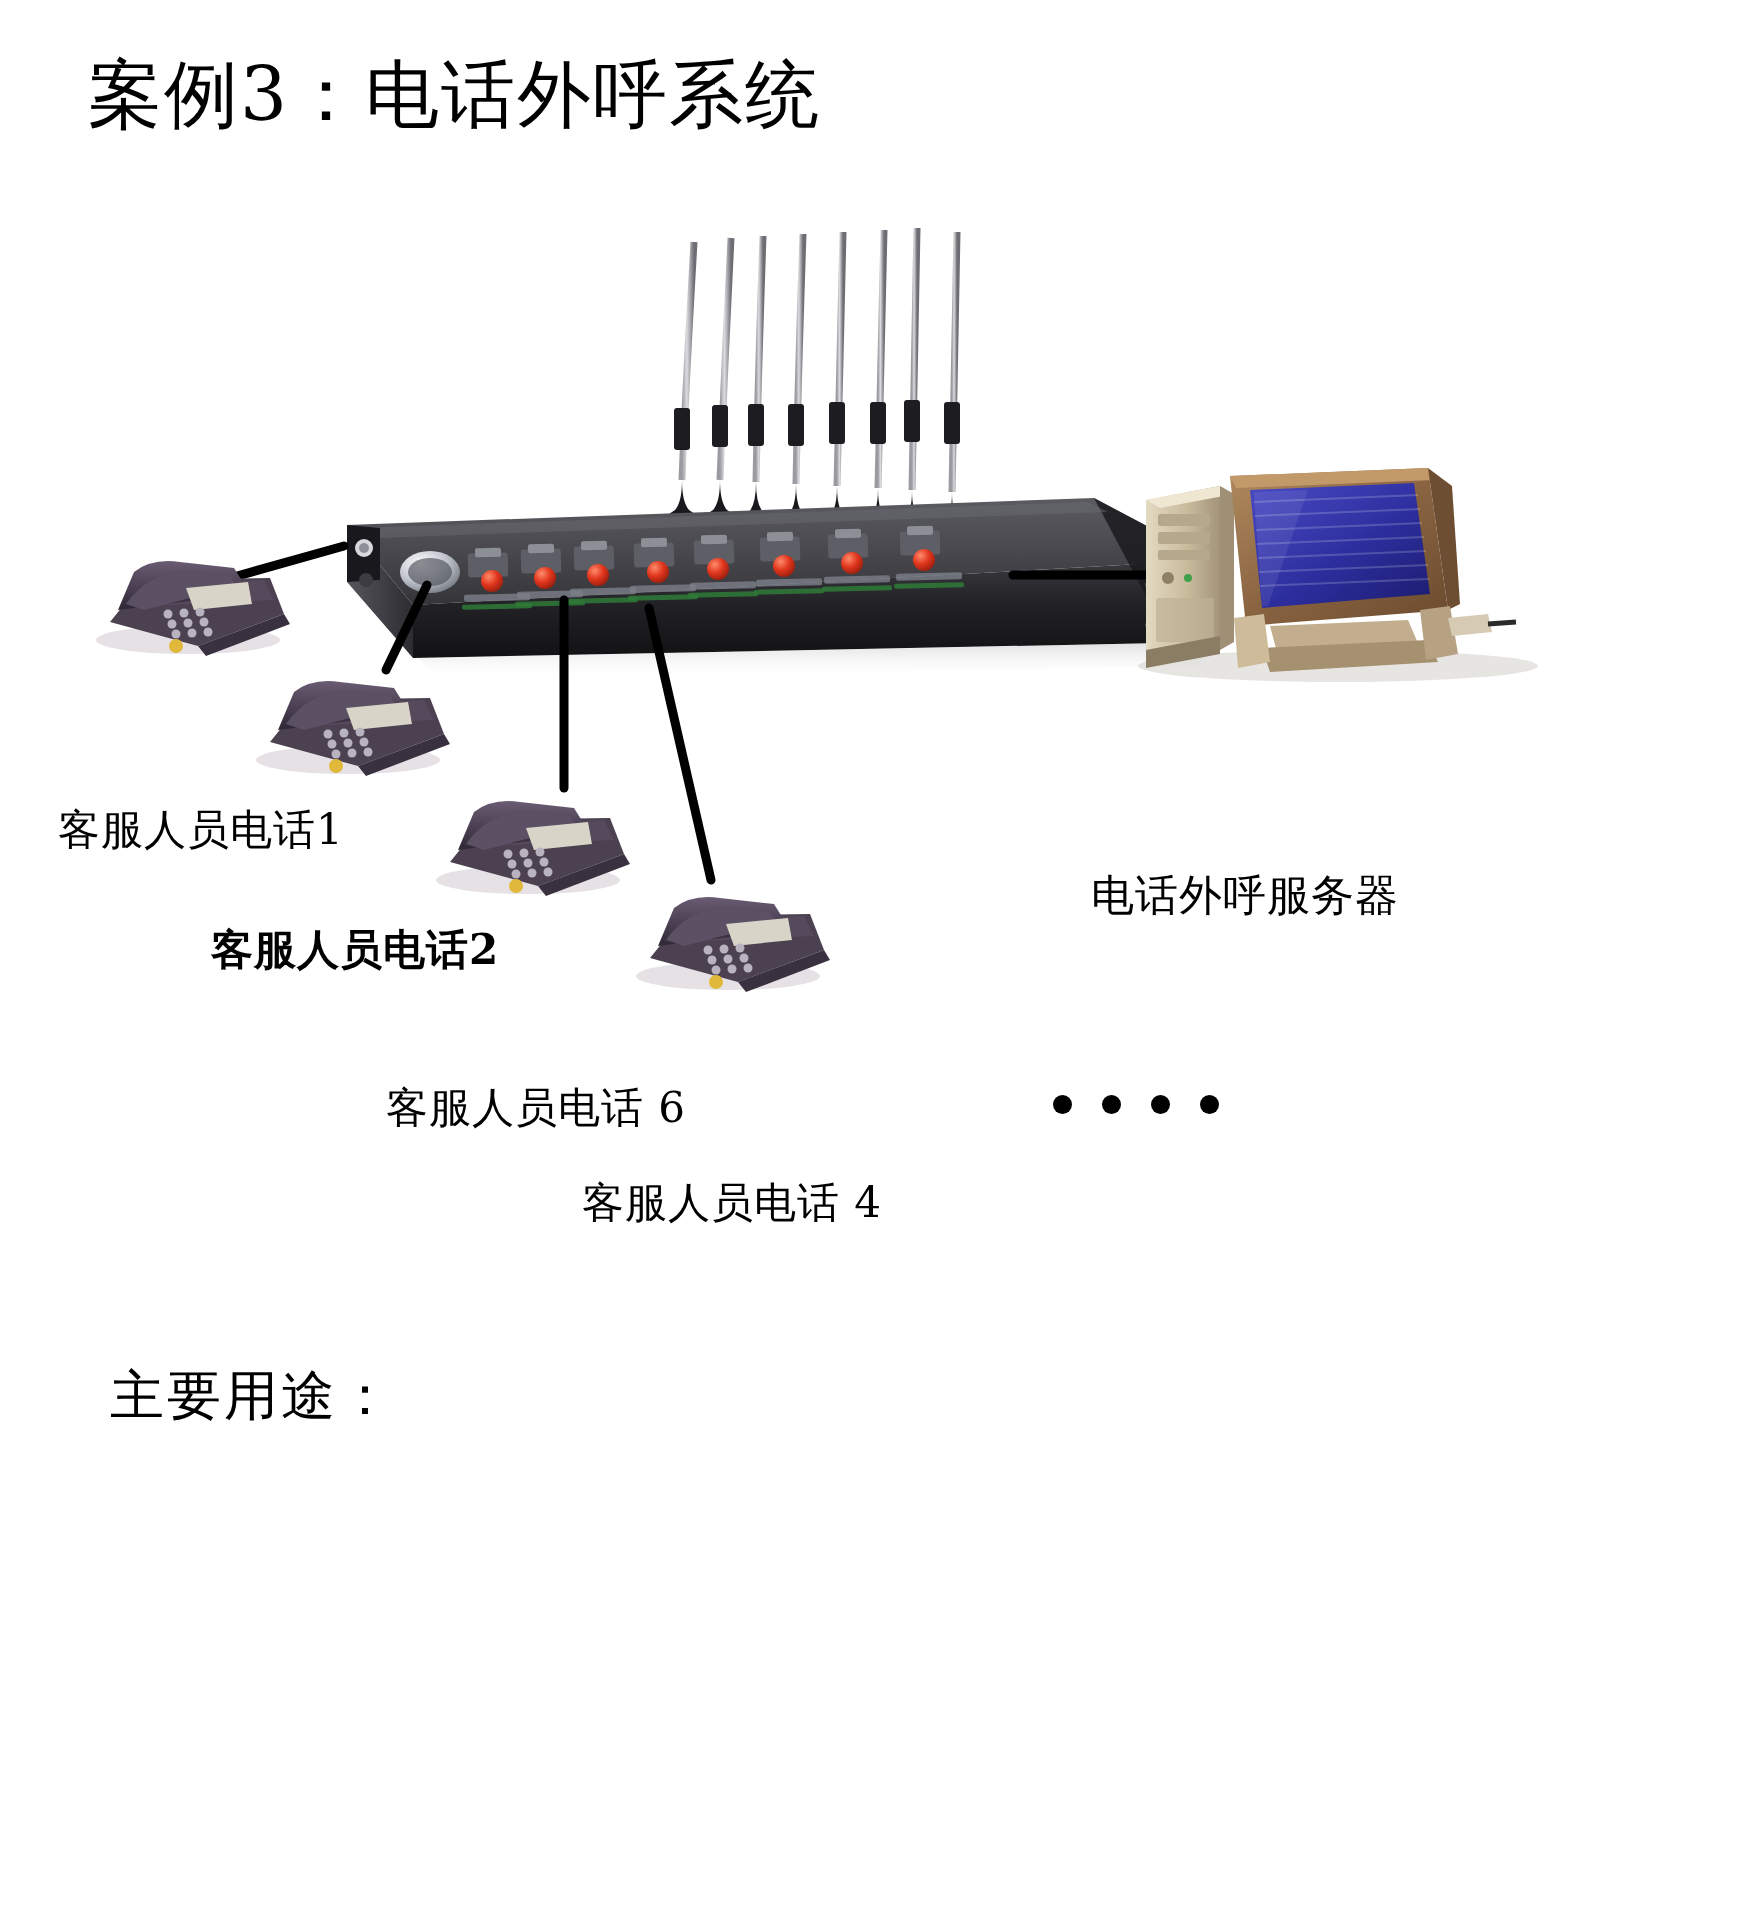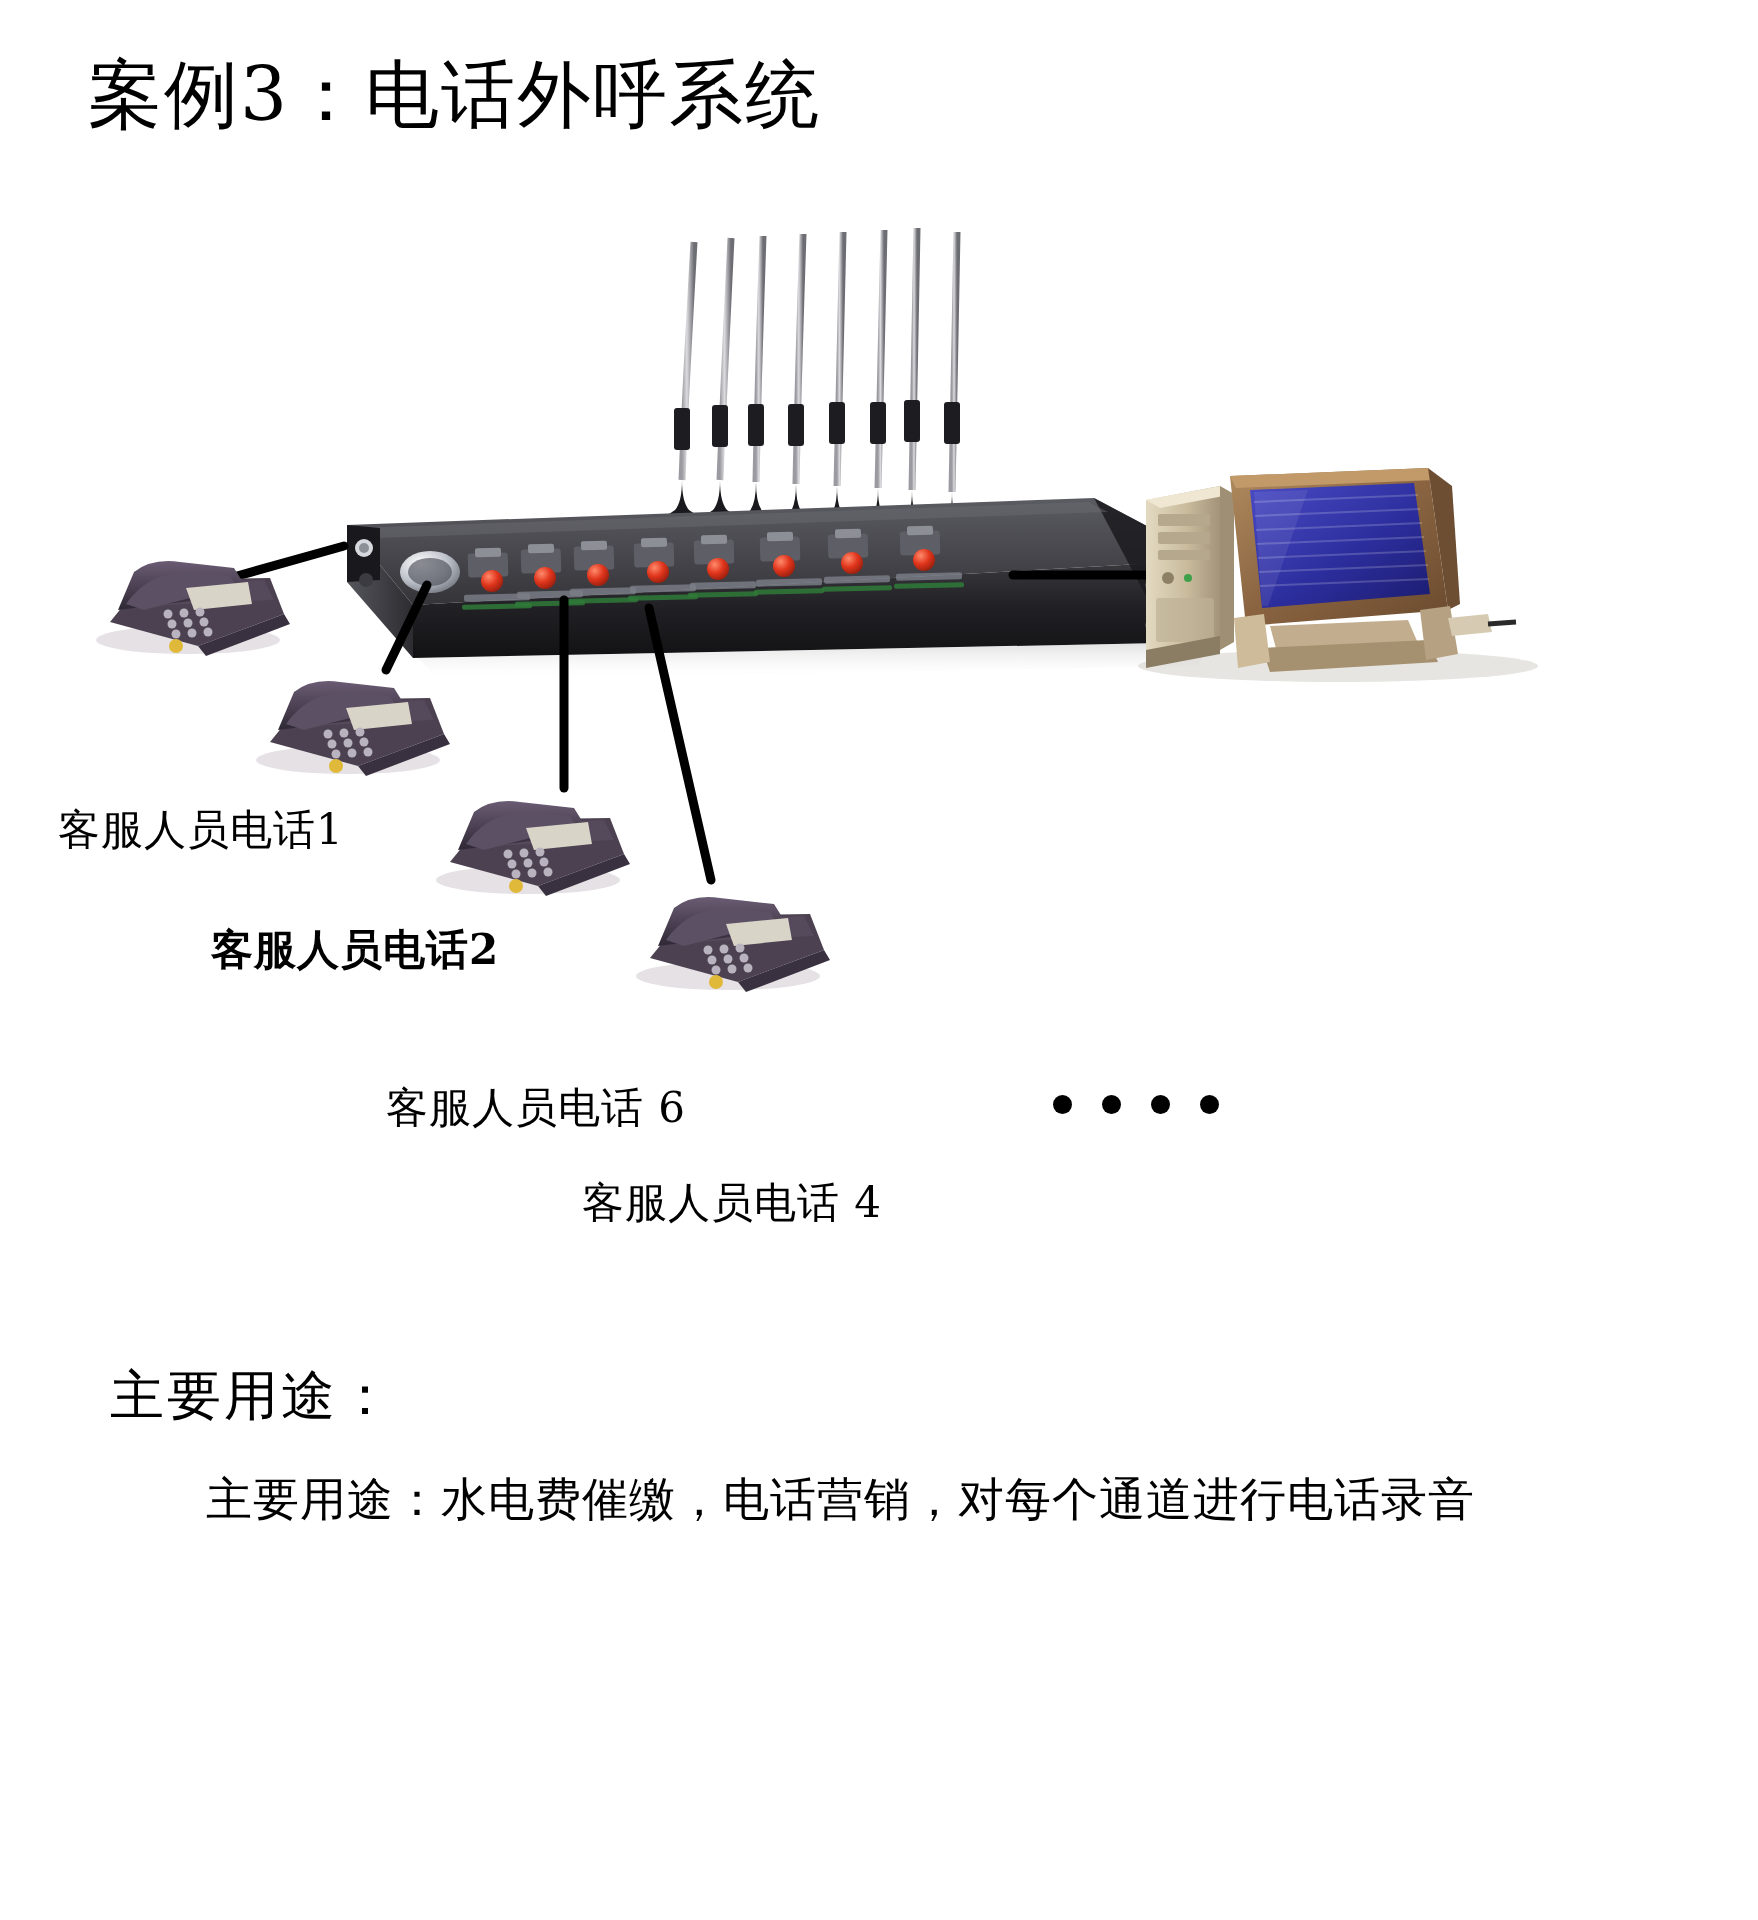--- a/index.html
+++ b/index.html
@@ -427,24 +427,24 @@
   </div>
 
   <div class="label" style="left:10px;top:805px;">客服人员电话1</div>
 
   <div class="label" style="left:163px;top:925px;font-weight:bold;">客服人员电话2</div>
 
   <div class="label" style="left:338px;top:1083px;">客服人员电话 6</div>
 
   <div class="label" style="left:534px;top:1178px;">客服人员电话 4</div>
 
+  <div class="label" style="left:1043px;top:870px;font-size:43px;">电话外呼服务器</div>
 
   <div class="dots" title="• • • •">
     <i></i>
     <i></i>
     <i></i>
     <i></i>
   </div>
 
   <div class="body-heading">主要用途：</div>
-  <div class="body-para">主要用途：水电费催缴，电话营销，对每个通道进行电话录音</div>
 
 </div>
 
 </body></html>

